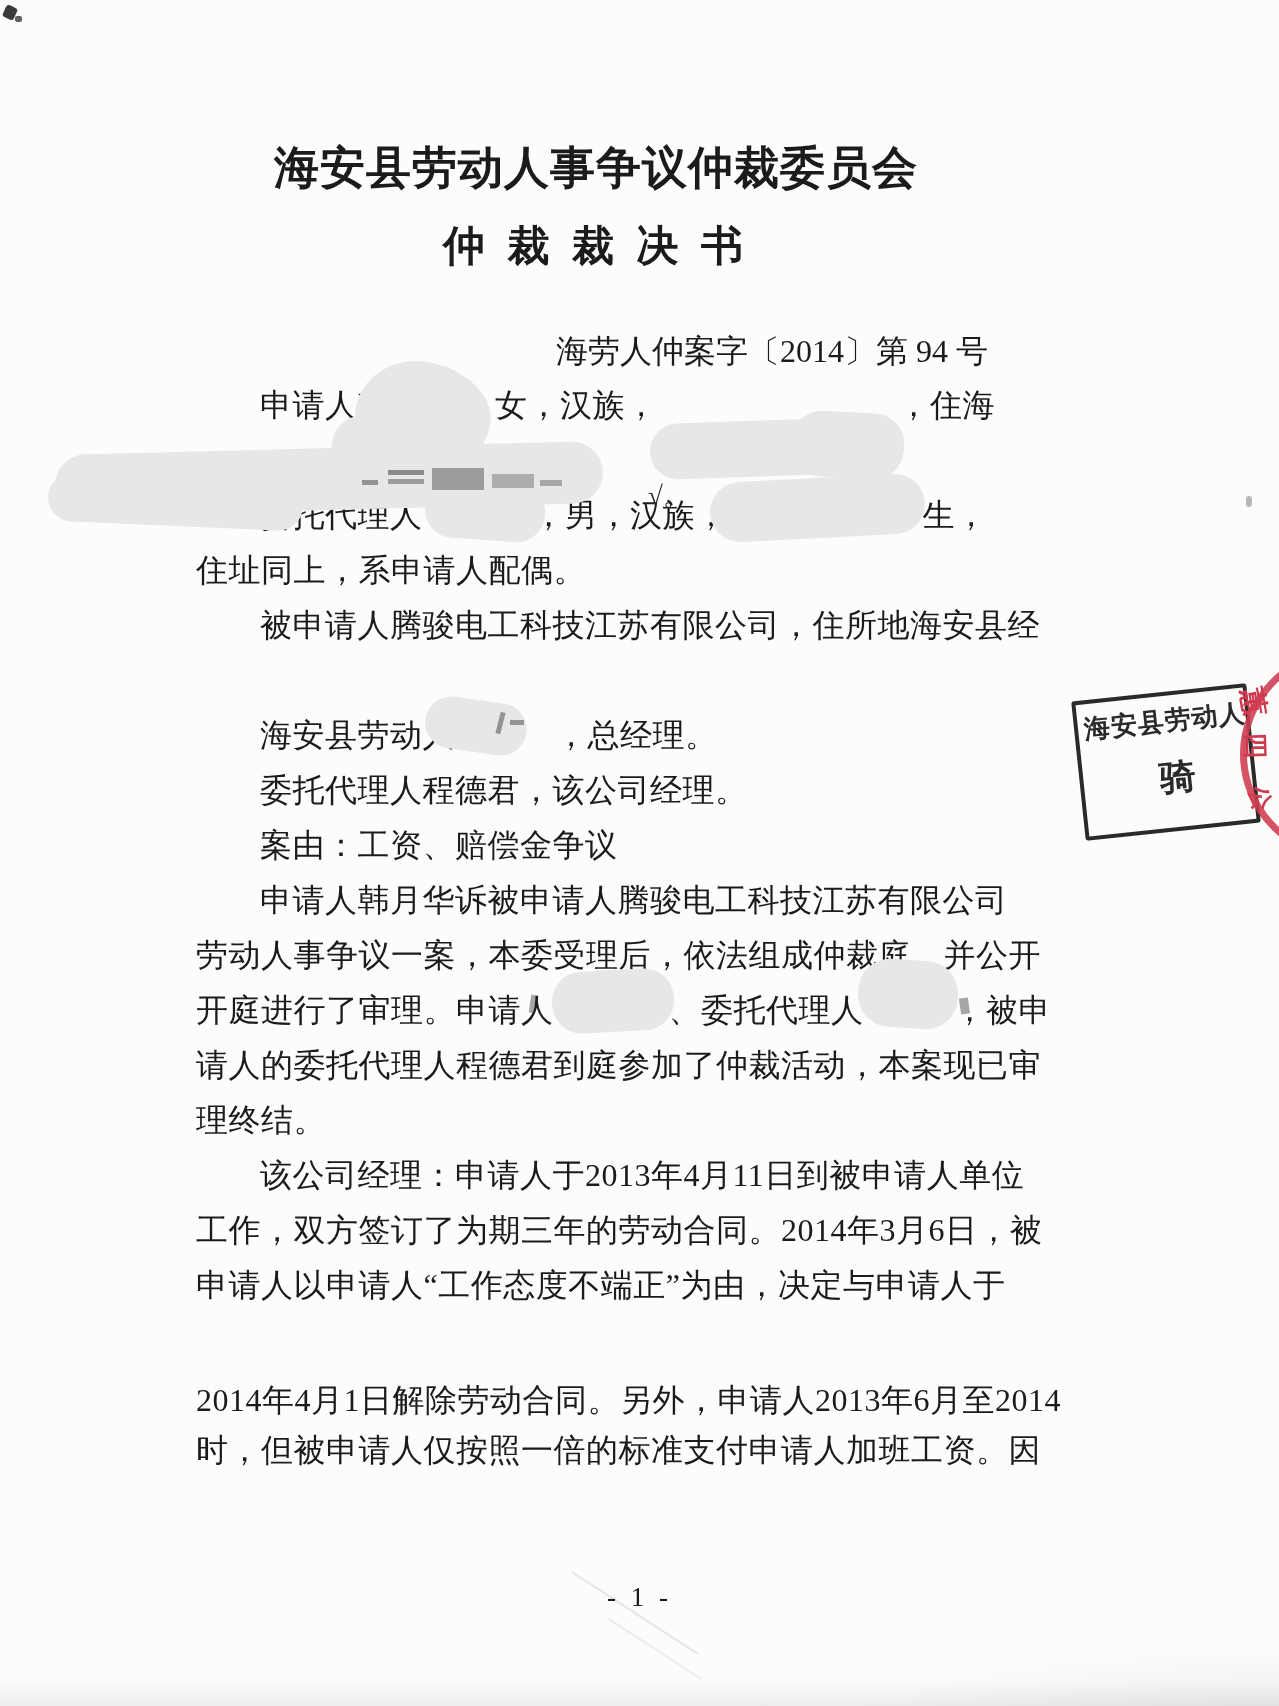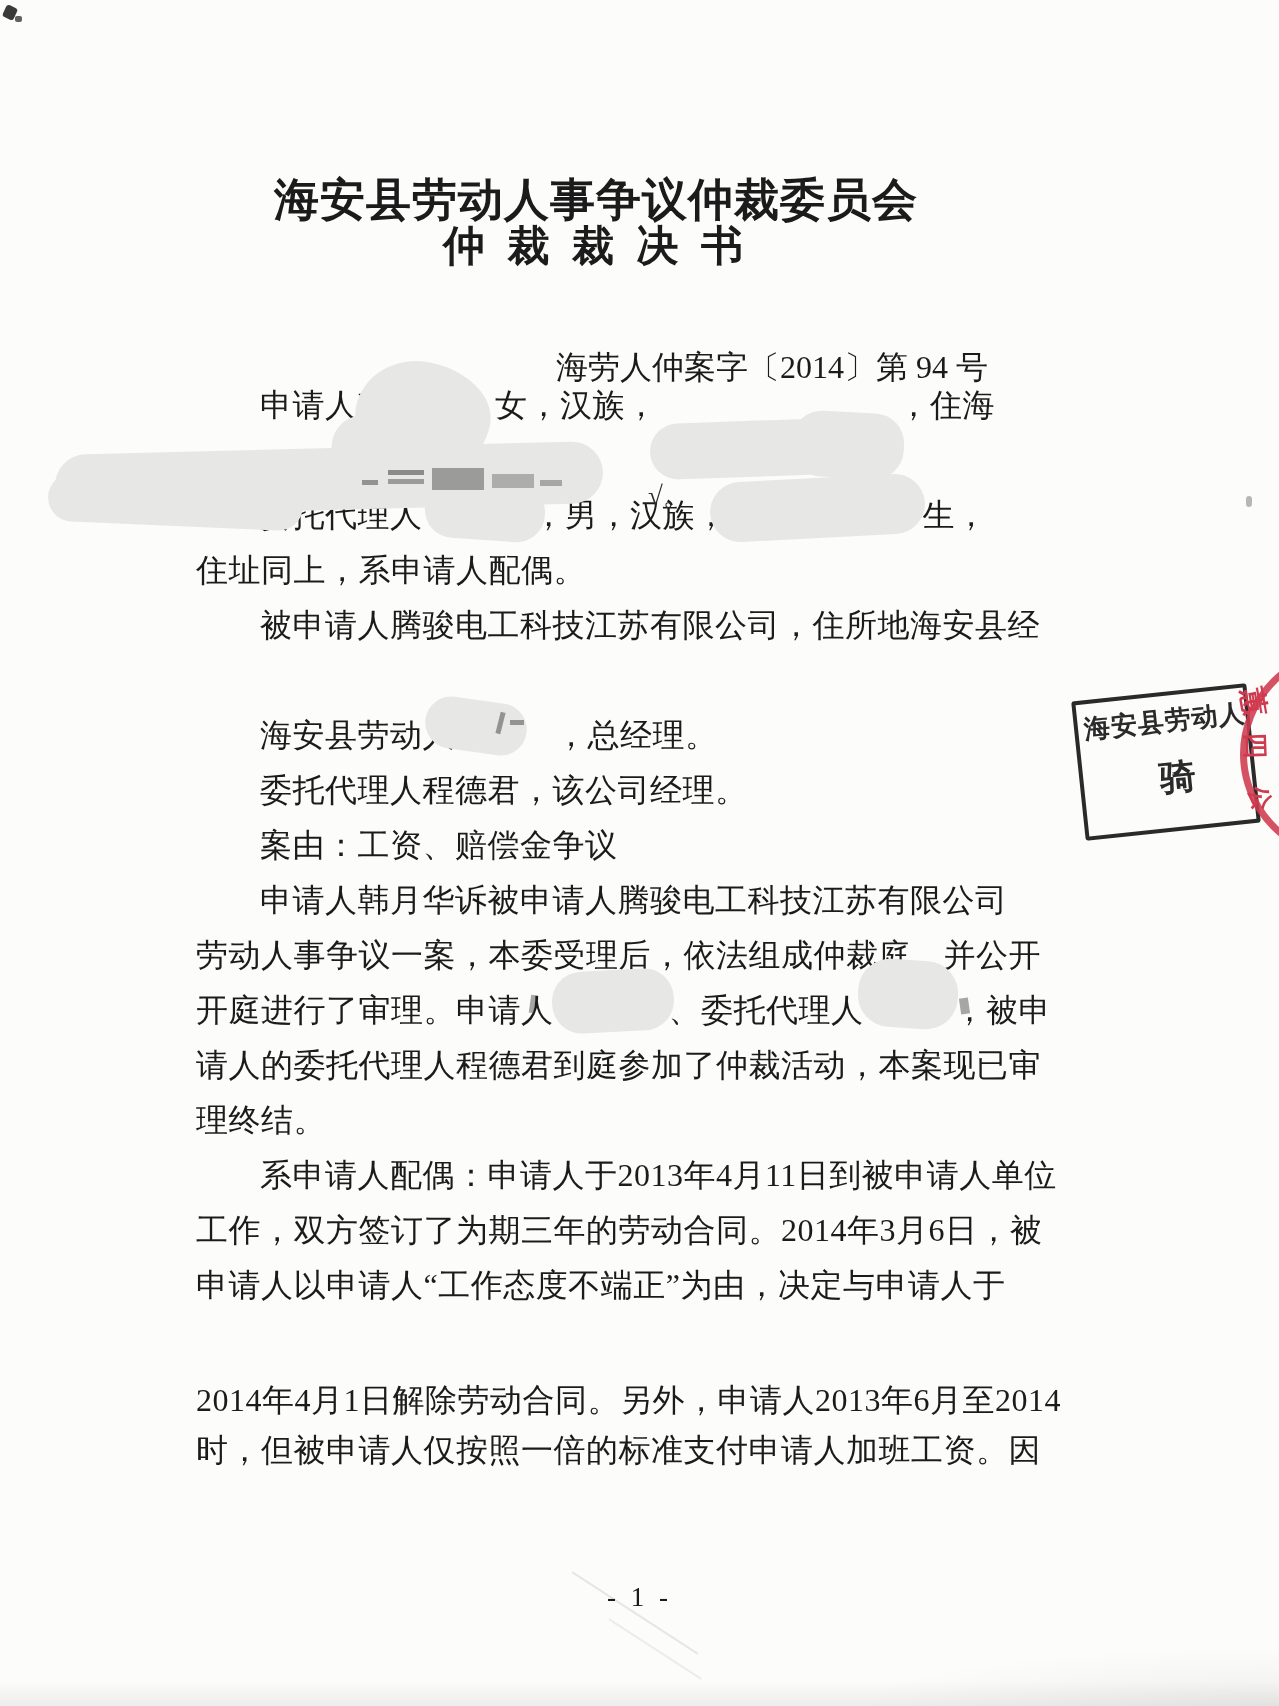--- a/index.html
+++ b/index.html
@@ -3,30 +3,30 @@
 <meta charset="utf-8">
 <style>
   html,body{margin:0;padding:0;background:#ffffff;}
   .page{
     position:relative;width:1279px;height:1706px;overflow:hidden;
     background:#fcfcfb;
     font-family:"Liberation Serif","DejaVu Serif",serif;
     color:#1b1b1b;
   }
   .title1{
-    position:absolute;top:170px;left:196px;width:800px;text-align:center;
+    position:absolute;top:138px;left:196px;width:800px;text-align:center;
     font-size:45px;font-weight:bold;letter-spacing:1px;white-space:nowrap;
   }
   .title2{
     position:absolute;top:218px;left:196px;width:800px;text-align:center;
     font-size:42px;font-weight:bold;letter-spacing:6px;white-space:nowrap;
   }
   .case-no{
     position:absolute;top:326px;left:196px;width:792px;text-align:right;
-    font-size:32px;line-height:50px;white-space:nowrap;z-index:1;margin-top:16px;
+    font-size:32px;line-height:50px;white-space:nowrap;z-index:1;
   }
   .line{
     position:absolute;left:196px;white-space:nowrap;
     font-size:32px;line-height:55px;letter-spacing:.5px;z-index:1;
   }
   .indent{padding-left:64px;}
   .gap{display:inline-block;height:1px;vertical-align:middle;}
   .g105{width:105px}.g240{width:240px}.g110{width:110px}.g195{width:195px}
   .g100{width:100px}.g115{width:115px}.g90{width:90px}
   .redact{position:absolute;background:#e7e7e5;z-index:2;}
@@ -119,21 +119,21 @@
   </div>
   <div class="line indent" style="top:763px">委托代理人程德君，该公司经理。</div>
   <div class="line indent" style="top:818px">案由：工资、赔偿金争议</div>
   <div class="line" style="top:928px">劳动人事争议一案，本委受理后，依法组成仲裁庭，并公开</div>
   <div class="line indent" style="top:873px">申请人韩月华诉被申请人腾骏电工科技江苏有限公司</div>
   <div class="line" style="top:983px">
     <span>开庭进行了审理。申请人</span><span class="gap g115"></span><span>、委托代理人</span><span class="gap g90"></span><span>，被申</span>
   </div>
   <div class="line" style="top:1038px">请人的委托代理人程德君到庭参加了仲裁活动，本案现已审</div>
   <div class="line" style="top:1093px">理终结。</div>
-  <div class="line indent" style="top:1148px">系申请人配偶：申请人于2013年4月11日到被申请人单位</div>
+  <div class="line indent" style="top:1148px">该公司经理：申请人于2013年4月11日到被申请人单位</div>
   <div class="line" style="top:1203px">工作，双方签订了为期三年的劳动合同。2014年3月6日，被</div>
   <div class="line" style="top:1258px">申请人以申请人“工作态度不端正”为由，决定与申请人于</div>
   <div class="line" style="top:1373px">2014年4月1日解除劳动合同。另外，申请人2013年6月至2014</div>
   <div class="line" style="top:1423px">时，但被申请人仅按照一倍的标准支付申请人加班工资。因</div>
 
   <div class="redact rA"></div>
   <div class="redact rB"></div>
   <div class="redact rB2"></div>
   <div class="redact rC"></div>
   <div class="redact rC2"></div>

